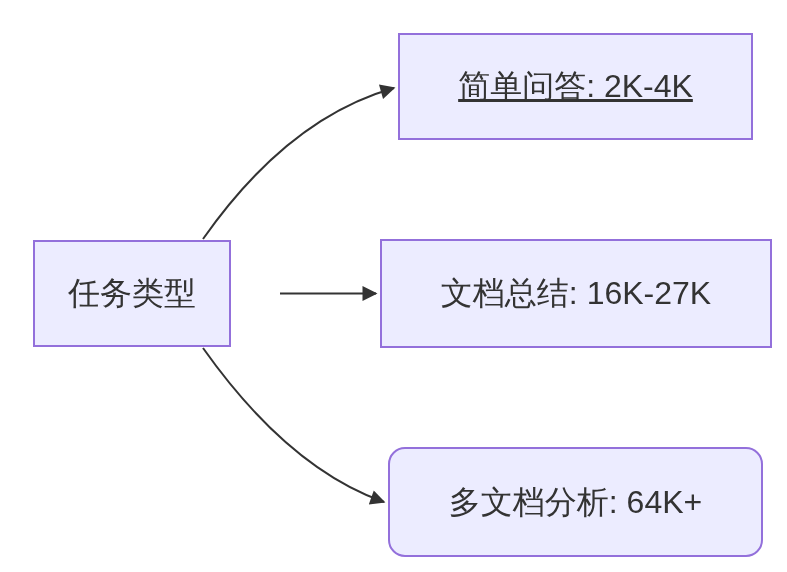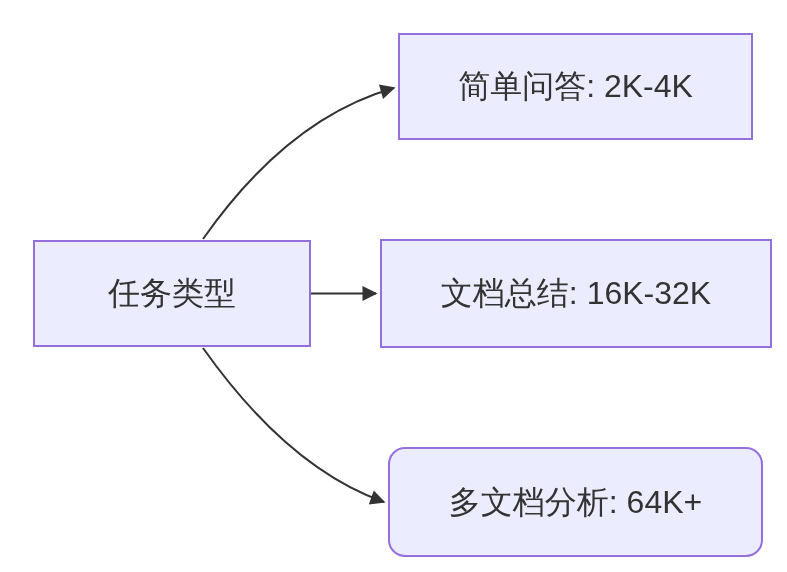--- a/index.html
+++ b/index.html
@@ -32,22 +32,22 @@
     background: #ECECFF;
     border: 2px solid #9370DB;
     color: #333333;
     display: flex;
     align-items: center;
     justify-content: center;
     font-size: 32px;
     line-height: 1.2;
     white-space: nowrap;
   }
-  .node-root   { left: 33px;  top: 240px; width: 278px; height: 107px; }
-  .node-b0     { left: 398px; top: 33px;  width: 355px; height: 107px; }
+  .node-root   { left: 33px;  top: 240px; width: 198px; height: 107px; }
+  .node-b0     { left: 398px; top: 33px;  width: 355px; height: 107px; text-decoration: underline; }
   .node-b1     { left: 380px; top: 239px; width: 392px; height: 109px; }
   .node-b2     { left: 388px; top: 447px; width: 375px; height: 110px; border-radius: 17px; }
 </style>
 </head>
 <body>
 
 <div class="canvas">
 
   <svg class="edges" width="787" height="572" viewBox="0 0 787 572" aria-hidden="true">
     <defs>
@@ -62,20 +62,20 @@
 
   <div class="node node-root">
     <span>任务类型</span>
   </div>
 
   <div class="node node-b0">
     <span>简单问答: 2K-4K</span>
   </div>
 
   <div class="node node-b1">
-    <span>文档总结: 16K-32K</span>
+    <span>文档总结: 16K-27K</span>
   </div>
 
   <div class="node node-b2">
     <span>多文档分析: 64K+</span>
   </div>
 
 </div>
 
 </body></html>

